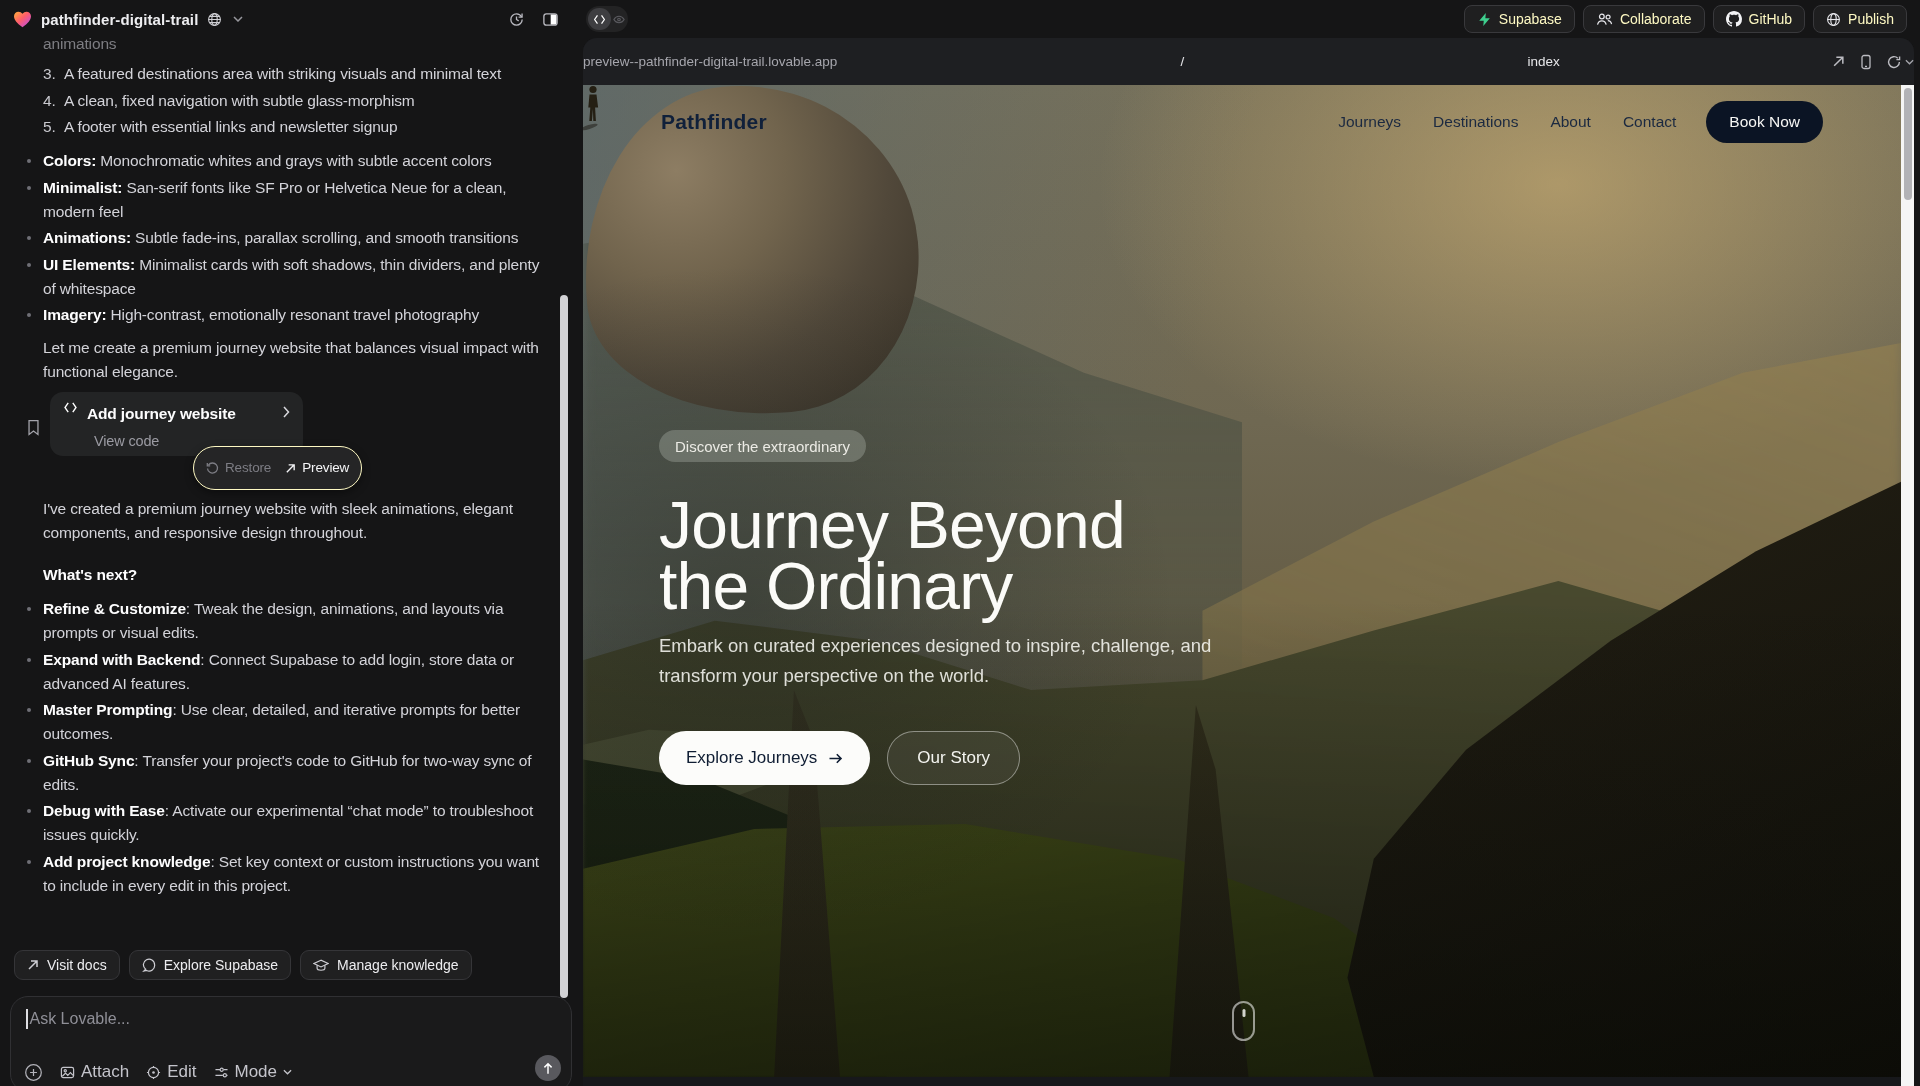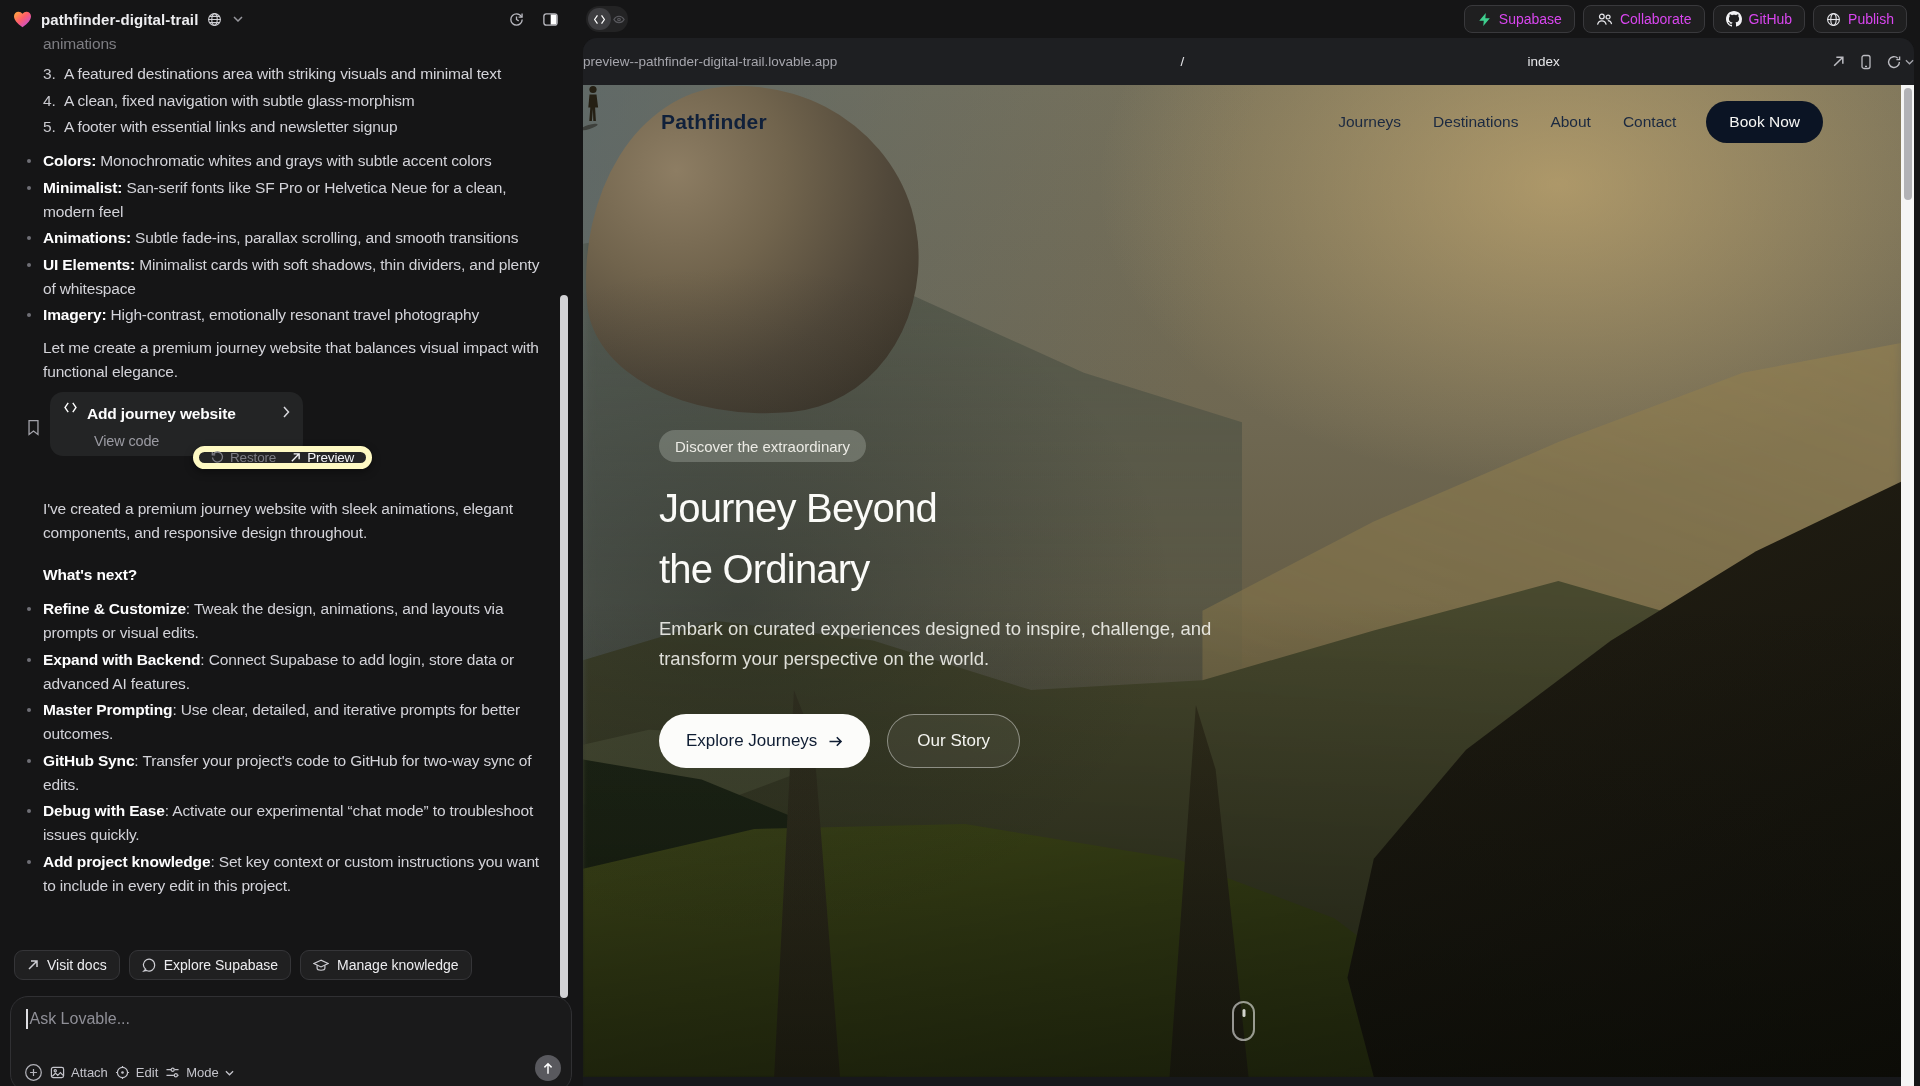--- a/index.html
+++ b/index.html
@@ -10,21 +10,21 @@
   
   .topbar{position:absolute;left:0;top:0;width:100%;height:38px;background:#151516}
   .tb-left{position:absolute;left:13px;top:0;height:38px;display:flex;align-items:center;gap:9px}
   .proj{font-size:15px;font-weight:700;color:#ededf0;letter-spacing:.1px}
   .icn{display:inline-flex;align-items:center;justify-content:center}
   .tb-chat-icons{position:absolute;left:508px;top:0;height:38px;display:flex;align-items:center;gap:17px;color:#b9b9c0}
   .seg{position:absolute;left:586px;top:6px;width:42px;height:26px;background:#232324;border-radius:13px;display:flex;align-items:center;padding:2px;gap:1px}
   .seg-on{width:23px;height:22px;background:#3e3e41;border-radius:11px;display:flex;align-items:center;justify-content:center;color:#fff}
   .seg-off{flex:1;display:flex;justify-content:center;color:#5b5b60}
   .tb-right{position:absolute;right:13px;top:5px;display:flex;gap:8px}
-  .tbtn{height:28px;padding:0 12px;display:flex;align-items:center;gap:7px;background:#1f1f20;border:1px solid #39393c;border-radius:8px;color:#d946ef;font-size:14px;cursor:pointer}
+  .tbtn{height:28px;padding:0 12px;display:flex;align-items:center;gap:7px;background:#1f1f20;border:1px solid #39393c;border-radius:8px;color:#fef9c3;font-size:14px;cursor:pointer}
 
   
   .chat{position:absolute;left:0;top:38px;width:583px;height:1048px;background:#151516}
   .msgs{position:absolute;left:0;top:0;width:583px;padding:0 28px 0 43px;color:#d3d3d9;font-size:15.5px;letter-spacing:-.15px;line-height:24px}
   .msgs .bld{color:#fdfdfe;font-weight:700}
   .clip{color:#97979d;opacity:.8;margin-top:-6px}
   .olist{margin-top:6px}
   .orow{display:flex;margin-top:2.5px}
   .onum{width:21px;flex:none;color:#c9c9cf}
   .ulist{list-style:none;margin-top:10px}
@@ -32,33 +32,33 @@
   .ulist li::before{content:"";position:absolute;left:-16px;top:10px;width:4px;height:4px;border-radius:50%;background:#6f6f76}
   .h-line{margin-top:12px}
   .para1{margin-top:9px}
   .action-wrap{position:relative;margin:8px 0 0 -16px;display:flex;gap:10px}
   .bm{color:#a3a3aa;margin-top:6px}
   .acard{width:253px;height:64px;background:#232425;border-radius:13px;padding:10px 14px 0 13px;position:relative}
   .acard-r1{display:flex;align-items:flex-start;gap:9px;color:#fff}
   .acard-title{font-size:15.5px;font-weight:700;color:#fdfdfe}
   .acard-chev{position:absolute;right:13px;top:14px;color:#d8d8dd}
   .acard-sub{margin:3px 0 0 31px;font-size:14.5px;color:#9b9ba3}
-  .hpill{position:absolute;left:143px;top:54px;height:23px;display:flex;align-items:center;gap:14px;padding:0 12px;background:#252526;border:6px solid #fef9c3;border-radius:999px;box-shadow:0 3px 8px rgba(0,0,0,.4);white-space:nowrap}
+  .hpill{position:absolute;left:143px;top:54px;height:44px;display:flex;align-items:center;gap:14px;padding:0 12px;background:#252526;border:1px solid #fef9c3;border-radius:999px;box-shadow:0 3px 8px rgba(0,0,0,.4);white-space:nowrap}
   .hpill .dis{display:flex;align-items:center;gap:6px;color:#7d7d84;font-size:13.5px}
   .hpill .act{display:flex;align-items:center;gap:6px;color:#f4f4f6;font-size:13.5px}
   .para2{margin-top:41px}
   .wn{margin-top:18px}
   .ulist2{margin-top:10px}
   .chips{position:absolute;left:14px;top:912px;display:flex;gap:9px}
   .chip{height:30px;display:flex;align-items:center;gap:8px;padding:0 12px;background:#202021;border:1px solid #353538;border-radius:9px;font-size:14px;color:#ededf0;cursor:pointer;white-space:nowrap}
   .chip .icn{color:#cfcfd5}
   .composer{position:absolute;left:10px;top:958px;width:562px;height:96px;background:#1a1a1b;border:1px solid #303033;border-radius:18px}
   .ph-row{position:absolute;left:15px;top:12px;display:flex;align-items:center;font-size:16px;color:#8f8f97}
   .caret{width:1.5px;height:20px;background:#dedee2;margin-right:2px}
-  .comp-row{position:absolute;left:13px;bottom:9px;display:flex;align-items:center;gap:7px;color:#c4c4cb;font-size:13px}
+  .comp-row{position:absolute;left:13px;bottom:9px;display:flex;align-items:center;gap:17px;color:#c4c4cb;font-size:17px}
   .comp-item{display:flex;align-items:center;gap:6px;cursor:pointer}
   .send{position:absolute;right:10px;bottom:10px;width:26px;height:26px;border-radius:50%;background:#59595e;display:flex;align-items:center;justify-content:center;cursor:pointer}
   .chat-thumb{position:absolute;left:560px;top:257px;width:8px;height:703px;background:#d2d2d5;border-radius:4px}
 
   
   .preview{position:absolute;left:583px;top:38px;width:1331px;height:1048px;background:#17181b;border-radius:14px 14px 0 0;overflow:hidden}
   .pv-top{position:absolute;left:0;top:0;width:100%;height:47px;background:#1e1f22}
   .pv-url{position:absolute;left:0;top:0;width:100%;height:47px;display:flex;align-items:center;justify-content:space-between;gap:0;font-size:13.5px;color:#a6a6ad;cursor:pointer}
   .pv-url .pg{color:#e7e7ea}
   .pv-icons{position:absolute;right:13px;top:0;height:47px;display:flex;align-items:center;gap:15px;color:#bcbcc2}
@@ -87,21 +87,21 @@
   .a-shade{background:radial-gradient(620px 480px at 12% 52%,rgba(24,30,28,.38),rgba(24,30,28,0) 70%)}
 
   
   .snav{position:absolute;left:0;top:14px;width:100%;height:46px;display:flex;align-items:center;padding:0 78px;z-index:6}
   .brand{font-size:21px;font-weight:700;letter-spacing:.2px;color:#10203a;cursor:pointer}
   .slinks{margin-left:auto;display:flex;gap:32px;font-size:15.5px;color:#1b2940}
   .slinks span{cursor:pointer}
   .scta{margin-left:30px;height:42px;padding:0 23px;border-radius:22px;background:#0b1424;color:#f7f7f5;font-size:15.5px;display:flex;align-items:center;cursor:pointer}
   .hero{position:absolute;left:76px;top:345px;z-index:6}
   .hbadge{display:inline-flex;height:30px;align-items:center;padding:16px 16px;border-radius:999px;background:rgba(188,192,182,.32);color:#ecebe5;font-size:15px}
-  .htitle{margin-top:16px;font-size:40px;line-height:61px;font-weight:400;color:#fbfbf8;letter-spacing:-.8px}
+  .htitle{margin-top:33px;font-size:66px;line-height:61px;font-weight:400;color:#fbfbf8;letter-spacing:-.8px}
   .hsub{margin-top:14px;max-width:614px;font-size:18.5px;line-height:30px;color:rgba(250,250,246,.86)}
   .hbtns{margin-top:40px;display:flex;gap:17px}
   .bp{height:54px;padding:0 27px;border-radius:27px;background:#fcfcfa;color:#0f1d33;font-size:17px;display:flex;align-items:center;gap:11px;cursor:pointer}
   .bs{height:54px;padding:0 29px;border-radius:27px;border:1px solid rgba(255,255,255,.42);background:rgba(255,255,255,.06);color:#f4f4f0;font-size:17px;display:flex;align-items:center;cursor:pointer}
   .mouse{position:absolute;left:649px;top:916px;width:23px;height:40px;border:2px solid rgba(255,255,255,.55);border-radius:12px;z-index:6}
   .mouse::after{content:"";position:absolute;left:50%;transform:translateX(-50%);top:6px;width:3px;height:8px;border-radius:2px;background:rgba(255,255,255,.8)}
   svg{display:block}
 </style>
 </head>
 <body>

